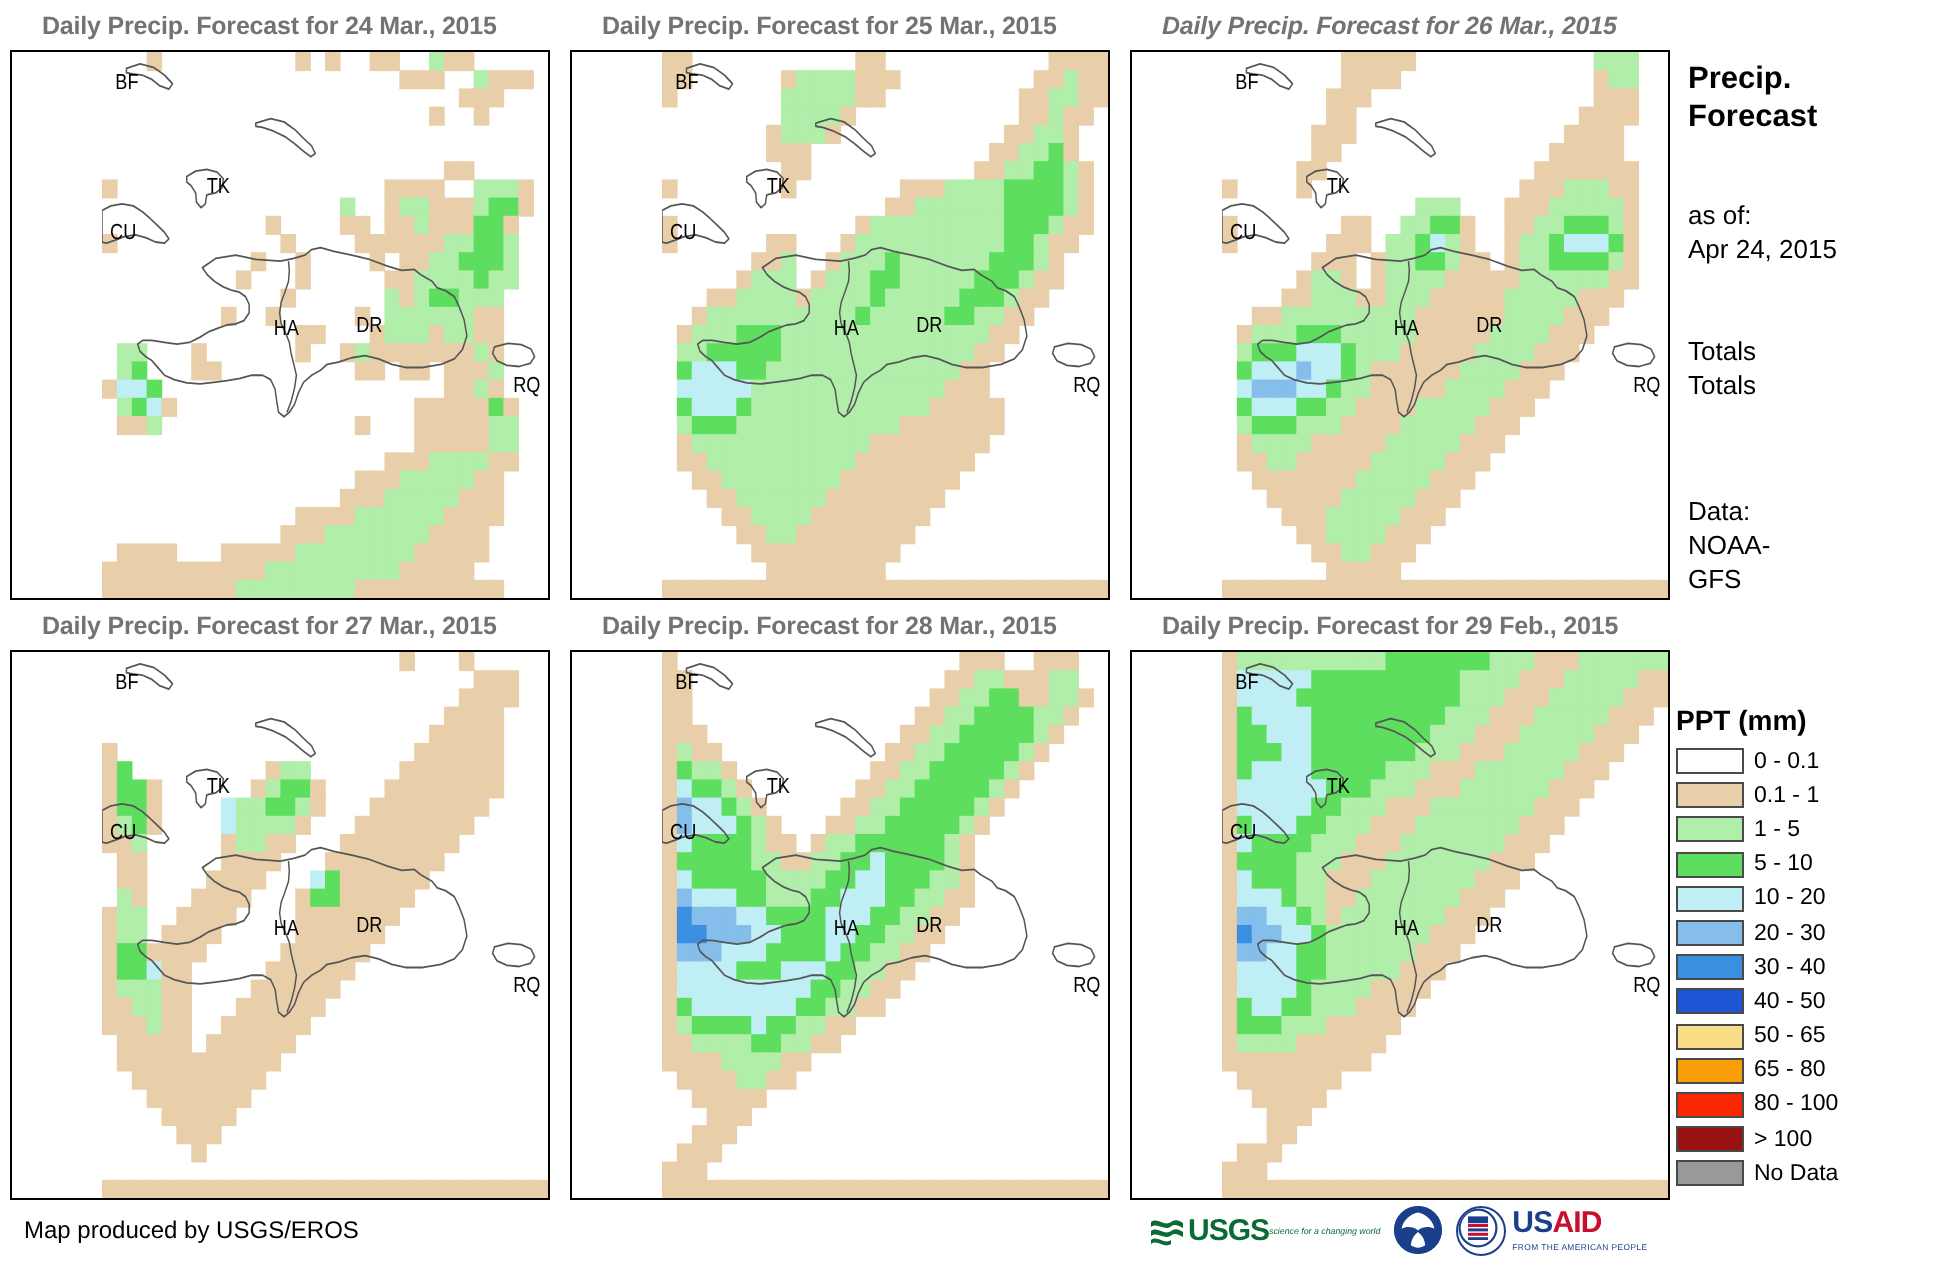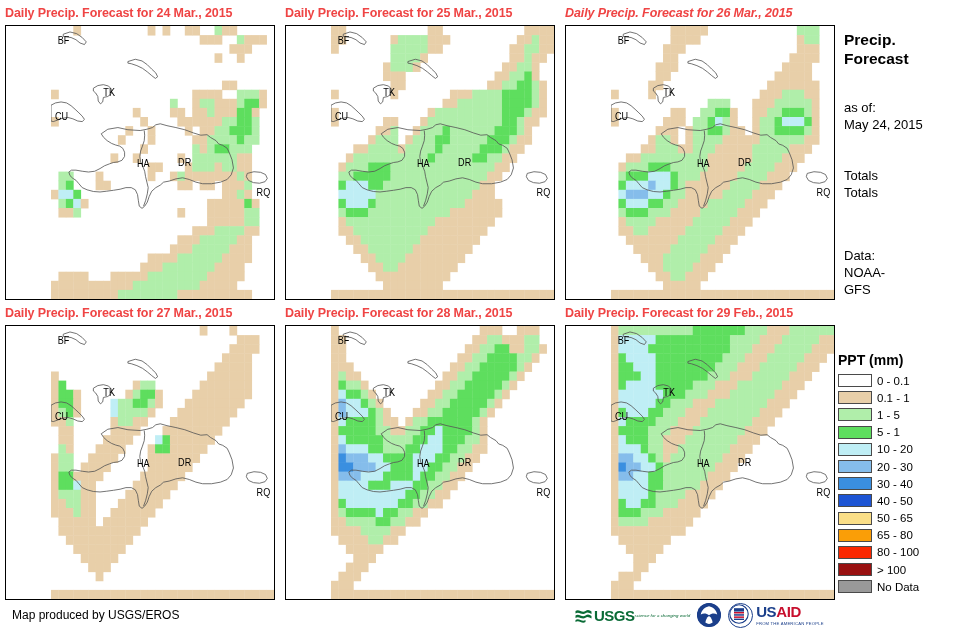--- a/index.html
+++ b/index.html
@@ -2,23 +2,24 @@
 <html><head>
 <meta charset="utf-8">
 <style>
   html,body{margin:0;padding:0;}
   body{
     width:970px;height:635px;background:#ffffff;
     font-family:"Liberation Sans", sans-serif;
     overflow:hidden;position:relative;
   }
   .panel-title{
-    font-size:12.5px;font-weight:bold;color:#ef4444;
+    font-size:12.5px;font-weight:bold;color:#737373;
     letter-spacing:-0.1px;white-space:nowrap;
     position:absolute;
+    margin-left:16px;
   }
   .map-frame{
     position:absolute;border:1.5px solid #000;background:#ffffff;
     box-sizing:border-box;overflow:hidden;padding-left:45px;
   }
   .map-canvas{display:block;width:100%;height:100%;}
   .sidebar{
     position:absolute;left:840px;top:0;width:130px;height:600px;
   }
   .sb-title{
@@ -2775,21 +2776,21 @@
     </div>
   </div>
 
 <div class="sidebar">
   <div class="sb-title">
     <div>Precip.</div>
     <div>Forecast</div>
   </div>
   <div class="sb-asof">
     <div>as of:</div>
-    <div>May 24, 2015</div>
+    <div>Apr 24, 2015</div>
   </div>
   <div class="sb-daily">
     <div>Totals</div>
     <div>Totals</div>
   </div>
   <div class="sb-data">
     <div>Data:</div>
     <div>NOAA-</div>
     <div>GFS</div>
   </div>
@@ -2805,21 +2806,21 @@
       <div class="legend-row">
         <div class="legend-swatch" style="background: rgb(232, 207, 169);"></div>
         <div class="legend-label">0.1 - 1</div>
       </div>
       <div class="legend-row">
         <div class="legend-swatch" style="background: rgb(176, 238, 170);"></div>
         <div class="legend-label">1 - 5</div>
       </div>
       <div class="legend-row">
         <div class="legend-swatch" style="background: rgb(94, 222, 94);"></div>
-        <div class="legend-label">5 - 1</div>
+        <div class="legend-label">5 - 10</div>
       </div>
       <div class="legend-row">
         <div class="legend-swatch" style="background: rgb(191, 238, 245);"></div>
         <div class="legend-label">10 - 20</div>
       </div>
       <div class="legend-row">
         <div class="legend-swatch" style="background: rgb(133, 189, 235);"></div>
         <div class="legend-label">20 - 30</div>
       </div>
       <div class="legend-row">

